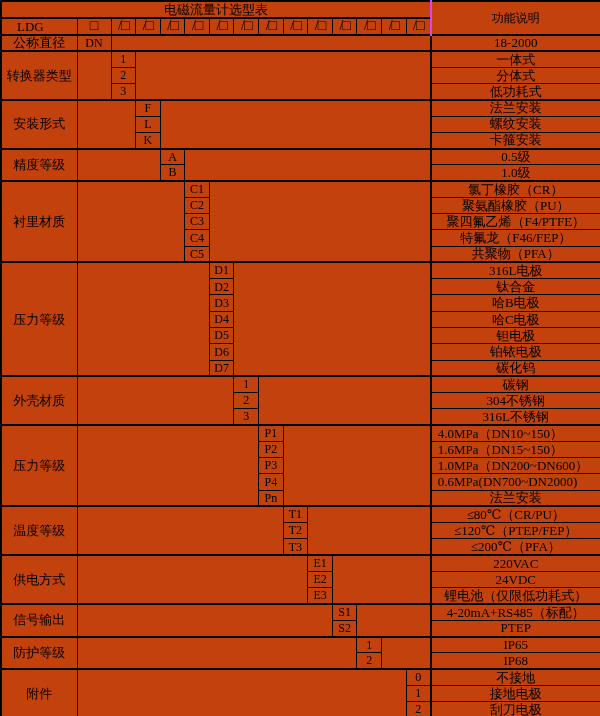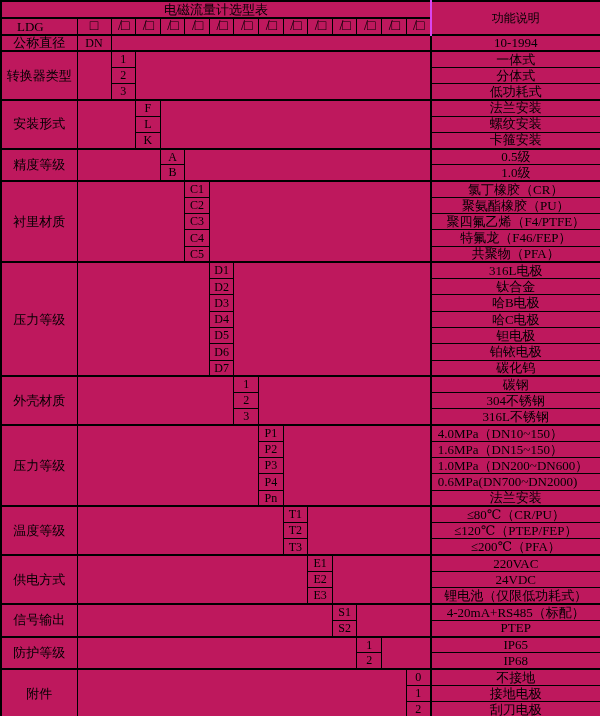--- a/index.html
+++ b/index.html
@@ -1,18 +1,18 @@
 <!DOCTYPE html>
 <html><head>
 <meta charset="utf-8">
 <style>
   * { margin:0; padding:0; box-sizing:border-box; }
   html,body { background:#ffffff; }
   .page {
-    width:600px; height:716px; background:#be185d; overflow:hidden;
+    width:600px; height:716px; background:#c2410c; overflow:hidden;
     font-family:"Liberation Serif","DejaVu Serif",serif; color:#000;
   }
   table.sel {
     width:600px; height:716px; border-collapse:collapse; table-layout:fixed;
     border:2px solid #000;
   }
   td {
     border:1px solid #000; text-align:center; vertical-align:middle;
     font-size:13px; line-height:1.05; padding:0; overflow:hidden; white-space:nowrap;
   }
@@ -72,21 +72,21 @@
           <td class="slot">/□</td>
           <td class="slot">/□</td>
           <td class="slot">/□</td>
           <td class="slot">/□</td>
           <td class="slot">/□</td>
         </tr>
       <tr class="gs">
         <td class="lbl">公称直径</td>
         <td class="code">DN</td>
         <td class="spacer" colspan="13"></td>
-        <td class="desc">10-1994</td>
+        <td class="desc">18-2000</td>
       </tr>
 
     <tr class="gs">
           <td class="lbl" rowspan="3">转换器类型</td>
           <td class="spacer" colspan="1" rowspan="3"></td>
           <td class="code">1</td>
           <td class="spacer" colspan="12" rowspan="3"></td>
           <td class="desc">一体式</td>
         </tr>
         <tr>

